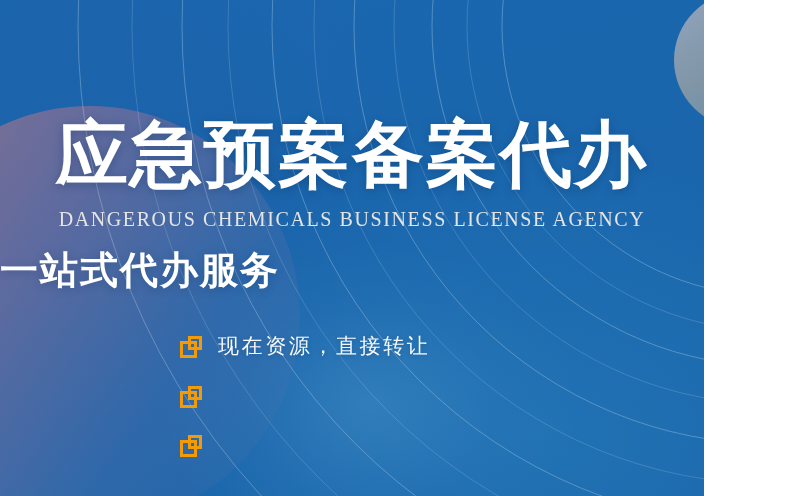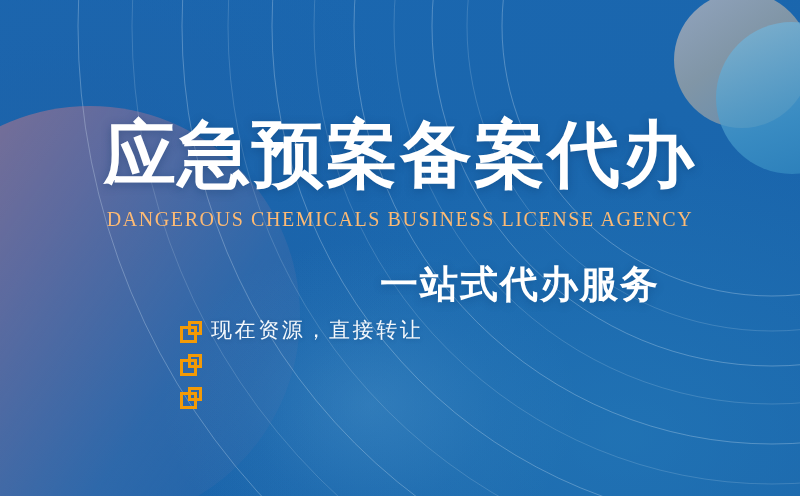--- a/index.html
+++ b/index.html
@@ -2,21 +2,21 @@
 <html><head>
 <meta charset="utf-8">
 <style>
   html, body {
     margin: 0;
     padding: 0;
     background: #ffffff;
   }
   #banner {
     position: relative;
-    width: 800px;
+    width: 704px;
     height: 496px;
     overflow: hidden;
     background: #1a66ad;
     font-family: "Liberation Sans", "DejaVu Sans", sans-serif;
     -webkit-font-smoothing: antialiased;
   }
 
   
   .bg-layer {
     position: absolute;
@@ -111,56 +111,57 @@
     text-shadow: 0 2px 10px rgba(10,50,95,0.35);
     white-space: nowrap;
   }
 
   .title-en {
     position: absolute;
     left: 0;
     right: 0;
     top: 208px;
     text-align: center;
-    color: #fdba74;
+    color: #e5e5e5;
     font-family: "Liberation Serif", "DejaVu Serif", serif;
     font-size: 20px;
     font-weight: 400;
     letter-spacing: 1.6px;
     white-space: nowrap;
   }
 
   .title-sub {
     position: absolute;
     left: 0;
     right: 0;
-    top: 259px;
-    text-align: right;
+    top: 245px;
+    text-align: left;
     padding-right: 140px;
     color: #ffffff;
     font-family: "DejaVu Sans", "Liberation Sans", sans-serif;
     font-size: 38px;
     font-weight: 700;
     letter-spacing: 2px;
     text-shadow: 0 2px 8px rgba(10,50,95,0.30);
     white-space: nowrap;
   }
 
   .bullets {
     position: absolute;
     left: 180px;
     top: 318px;
     display: flex;
     flex-direction: column;
     gap: 11px;
   }
   .bullet {
     display: flex;
-    align-items: flex-end;
-    gap: 9px;
+    align-items: center;
+    gap: 16px;
+    margin-top: 16px;
   }
   .bullet-icon {
     flex: 0 0 auto;
     width: 22px;
     height: 22px;
     position: relative;
     display: block;
   }
   .bullet-icon i {
     position: absolute;

